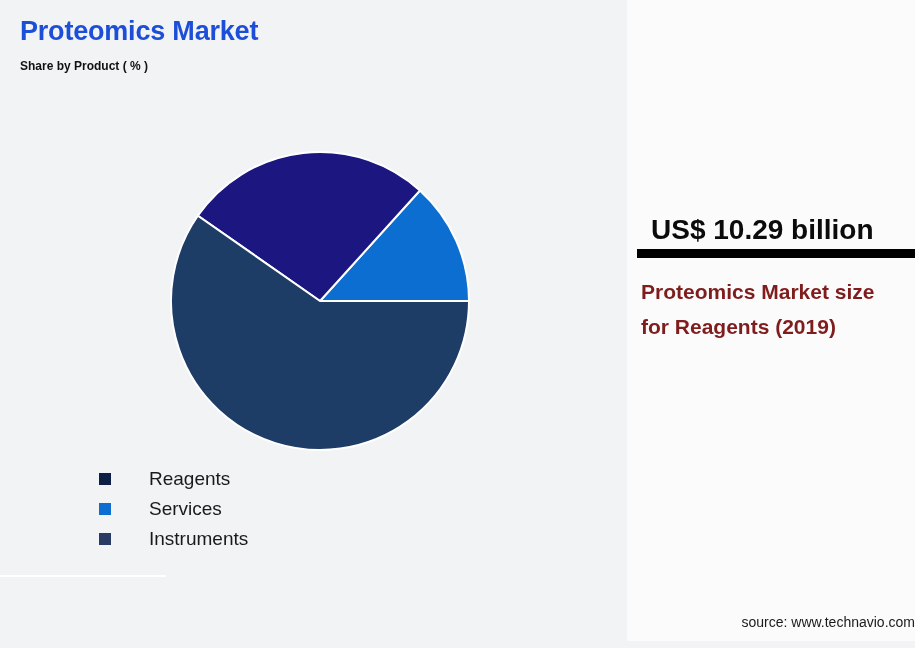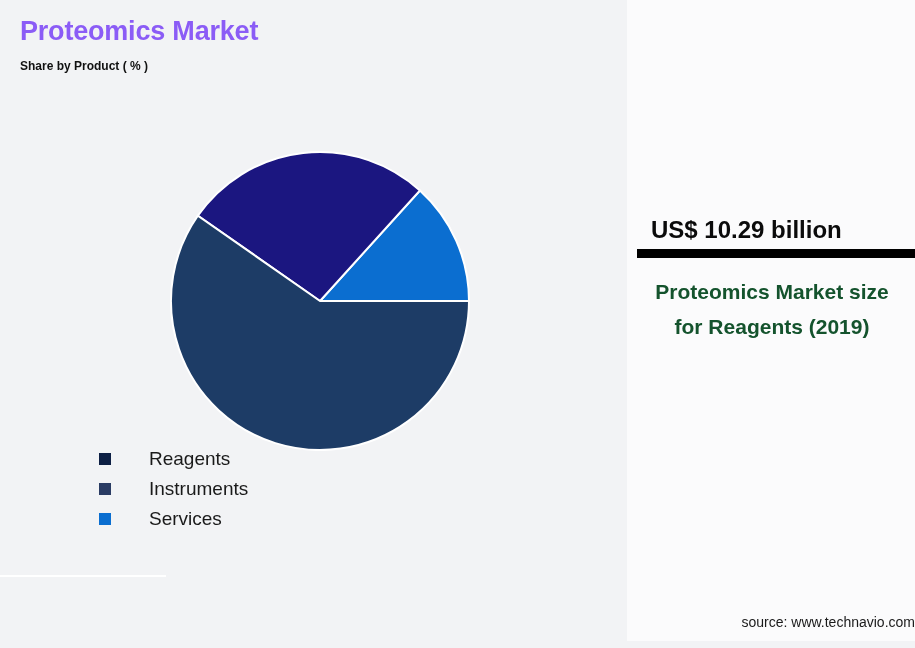--- a/index.html
+++ b/index.html
@@ -67,21 +67,21 @@
   }
 
   .pie-wrap svg {
     display: block;
   }
 
   
   .legend {
     position: absolute;
     left: 99px;
-    top: 444px;
+    top: 464px;
     width: 420px;
   }
 
   .legend-row {
     display: flex;
     align-items: center;
     height: 30px;
   }
 
   .legend-swatch {
@@ -117,21 +117,21 @@
     width: 288px;
     height: 641px;
     background: #fbfbfc;
   }
 
   .callout-value {
     position: absolute;
     left: 24px;
     top: 216px;
     width: 264px;
-    font-size: 24px;
+    font-size: 28px;
     font-weight: bold;
     color: #0b0b0b;
     line-height: 28px;
     white-space: nowrap;
   }
 
   .callout-bar {
     position: absolute;
     left: 10px;
     top: 249px;
@@ -140,23 +140,23 @@
     background: #000000;
   }
 
   .callout-caption {
     position: absolute;
     left: 14px;
     top: 274px;
     width: 262px;
     font-size: 21px;
     font-weight: bold;
-    color: #14532d;
+    color: #7f1d1d;
     line-height: 35px;
-    text-align: center;
+    text-align: left;
   }
 
   .source-note {
     position: absolute;
     left: 52px;
     top: 614px;
     width: 236px;
     font-size: 14px;
     color: #1a1a1a;
     text-align: right;
@@ -164,47 +164,47 @@
   }
 </style>
 </head>
 <body>
 
 <div id="canvas">
 
   <div class="chart-panel">
 
     <div class="title-block">
-      <div class="chart-title" style="color: #8b5cf6;">Proteomics Market</div>
+      <div class="chart-title" style="color: #1d4ed8;">Proteomics Market</div>
       <div class="chart-subtitle">Share by Product ( % )</div>
     </div>
 
     <div class="pie-wrap">
       <svg width="300" height="300" viewBox="0 0 300 300">
 
         <path id="slice-0" stroke="#ffffff" stroke-width="2" fill="#0b6ed0" d="M 150 150 L 299.00 150.00 A 149 149 0 0 0 249.93 39.48 Z"></path>
 
         <path id="slice-1" stroke="#ffffff" stroke-width="2" fill="#1b1680" d="M 150 150 L 249.93 39.48 A 149 149 0 0 0 27.83 64.71 Z"></path>
 
         <path id="slice-2" stroke="#ffffff" stroke-width="2" fill="#1d3c66" d="M 150 150 L 27.83 64.71 A 149 149 0 1 0 299.00 150.00 Z"></path>
       </svg>
     </div>
 
     <div class="legend">
       <div class="legend-row">
         <span class="legend-swatch" id="sw0" style="background: rgb(13, 31, 68);"></span>
         <span class="legend-label">Reagents</span>
       </div>
       <div class="legend-row">
+        <span class="legend-swatch" id="sw2" style="background: rgb(11, 110, 208);"></span>
+        <span class="legend-label">Services</span>
+      </div>
+      <div class="legend-row">
         <span class="legend-swatch" id="sw1" style="background: rgb(42, 59, 99);"></span>
         <span class="legend-label">Instruments</span>
-      </div>
-      <div class="legend-row">
-        <span class="legend-swatch" id="sw2" style="background: rgb(11, 110, 208);"></span>
-        <span class="legend-label">Services</span>
       </div>
     </div>
 
     <div class="bottom-rule"></div>
   </div>
 
   <div class="callout-panel" style="background: rgb(251, 251, 252);">
     <div class="callout-value">US$ 10.29 billion</div>
     <div class="callout-bar" style="background: rgb(0, 0, 0);"></div>
     <div class="callout-caption">Proteomics Market size for Reagents (2019)</div>

